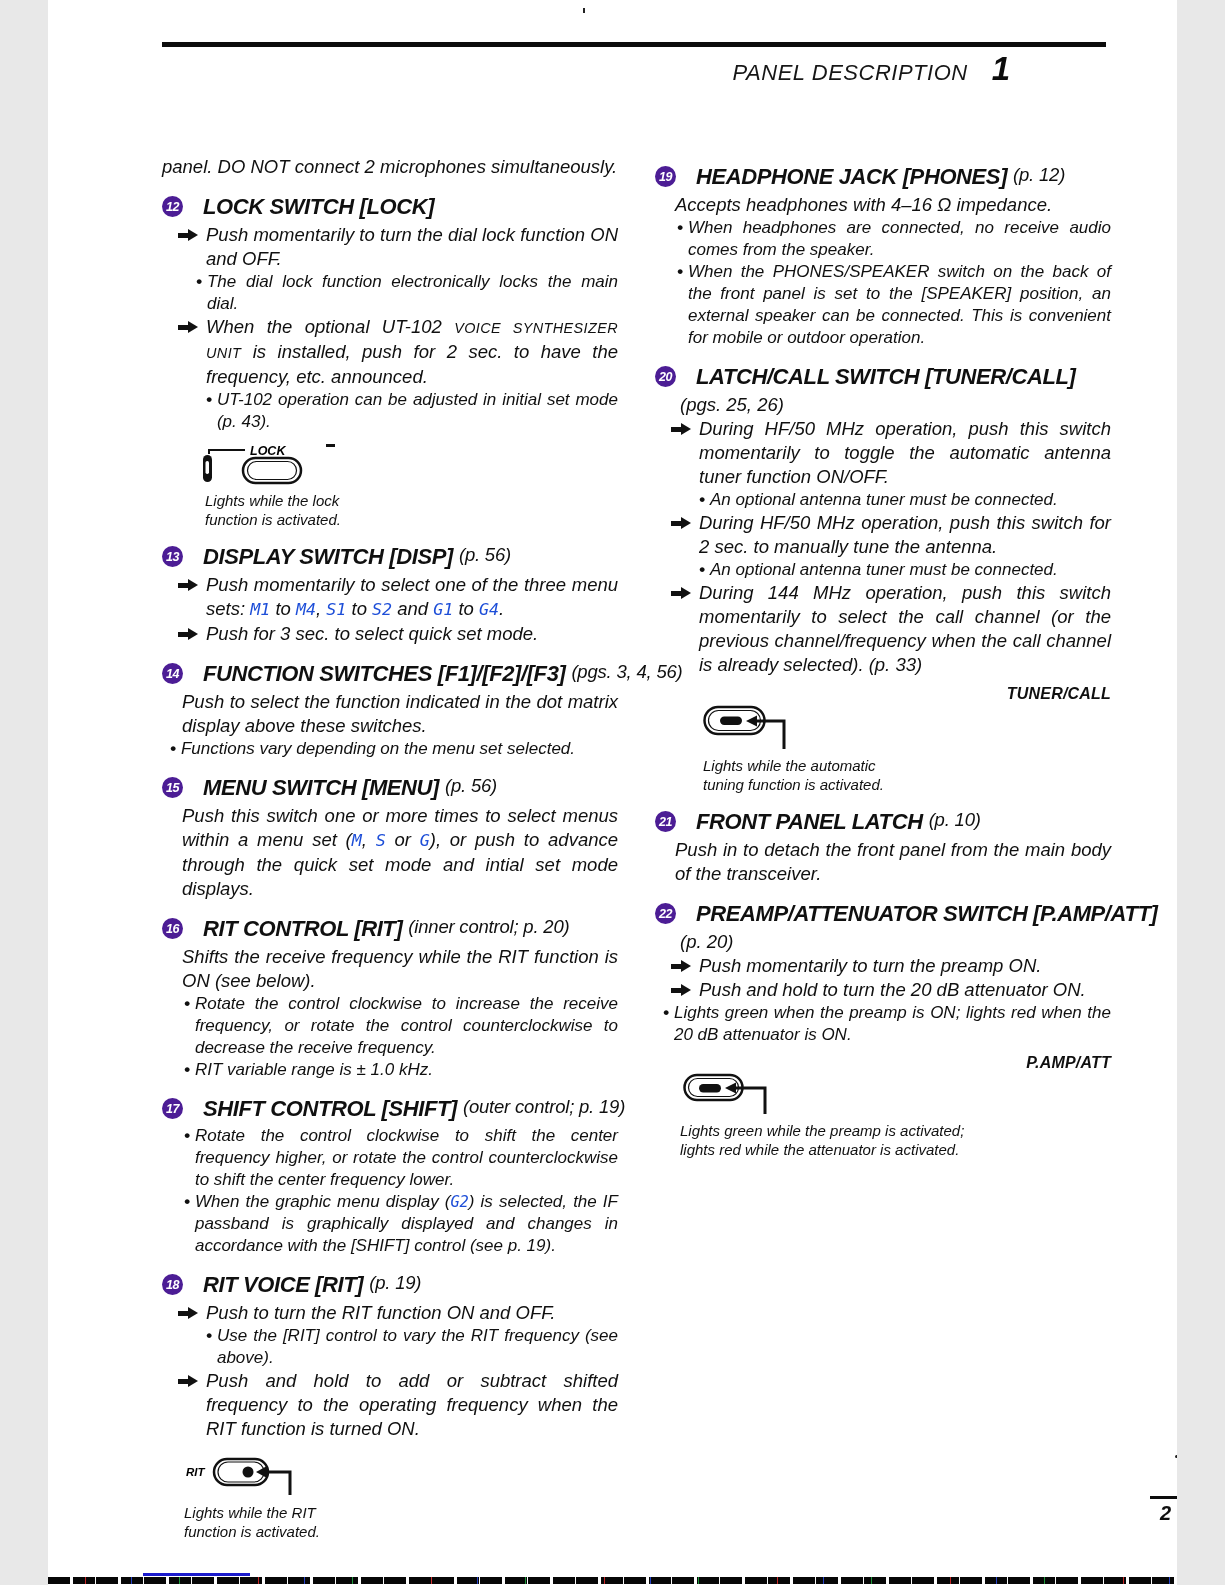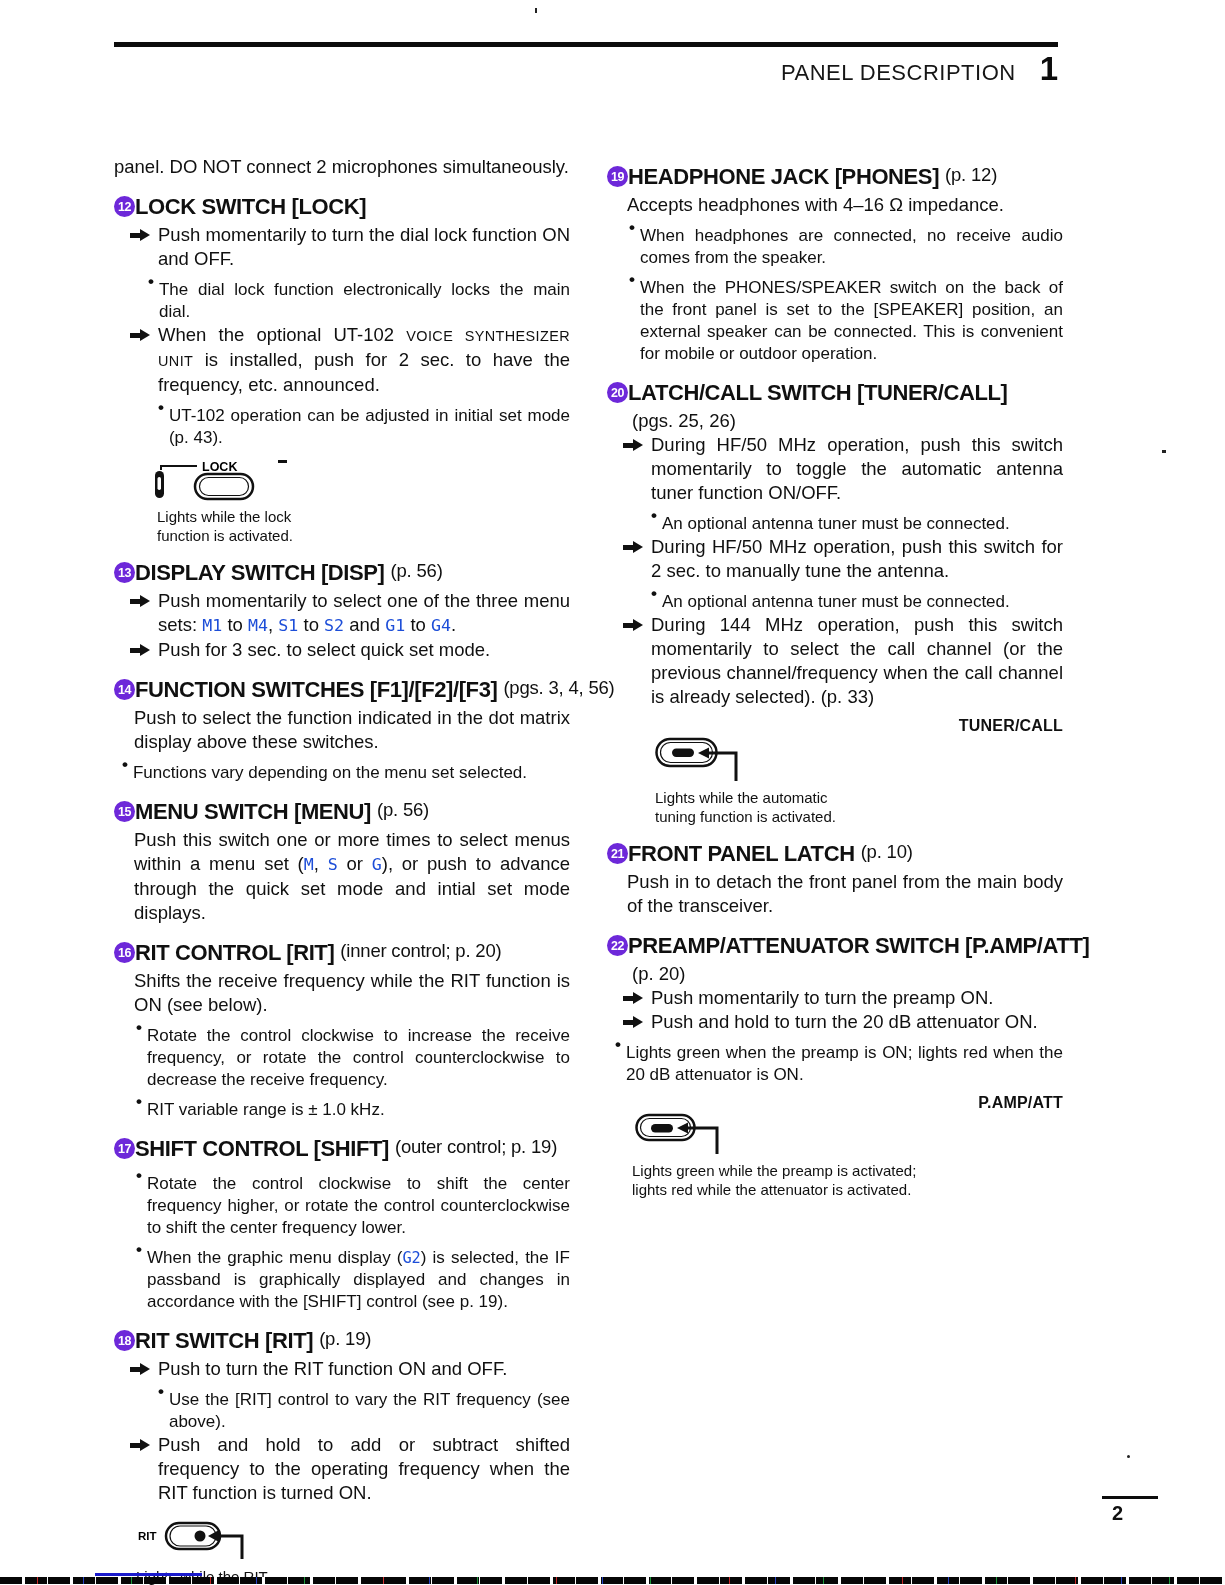--- a/index.html
+++ b/index.html
@@ -1,47 +1,47 @@
 <!DOCTYPE html>
 <html><head>
 <meta charset="utf-8">
 <style>
   html,body{margin:0;padding:0;background:#e8e8e8;}
-  .page{position:relative;width:1225px;height:1585px;background:#ffffff;overflow:hidden;
-        font-family:"Liberation Sans",sans-serif;color:#101010;margin:0 auto;}
+  .page{position:relative;width:1129px;height:1585px;background:#ffffff;overflow:hidden;
+        font-family:"Liberation Sans",sans-serif;color:#101010;margin:0 auto;font-style:italic;}
   
   .header-rule{position:absolute;left:114px;top:42px;width:944px;height:5px;background:#0c0c0c;}
   .page-header{position:absolute;top:50px;right:167px;display:flex;align-items:baseline;gap:24px;}
   .header-title{font-size:22px;letter-spacing:0.5px;color:#161616;}
   .header-num{font-size:33px;font-weight:bold;color:#0c0c0c;}
   
   .col{position:absolute;width:456px;}
   .col-left{left:114px;top:155px;}
   .col-right{left:607px;top:160px;}
   
   .p{font-size:18.5px;line-height:24px;text-align:justify;margin:0;}
   .intro{margin-bottom:0;}
   section{margin-top:15px;}
   .heading{display:flex;align-items:flex-start;white-space:nowrap;margin-bottom:3px;}
-  .badge{flex:0 0 auto;width:21px;height:21px;border-radius:50%;background:#6d28d9;color:#fff;
+  .badge{flex:0 0 auto;width:21px;height:21px;border-radius:50%;background:#4c1d95;color:#fff;
          font-weight:bold;font-size:12.5px;display:inline-flex;align-items:center;justify-content:center;
-         margin:2px 0 0 0;letter-spacing:-0.5px;}
+         margin:2px 20px 0 0;letter-spacing:-0.5px;}
   .h-title{font-weight:bold;font-size:22px;letter-spacing:-0.4px;}
   .h-suffix{font-weight:normal;font-size:18.5px;margin-left:6px;letter-spacing:-0.2px;}
   .h-sub{font-size:18.5px;margin-left:25px;line-height:24px;}
   .lead{margin-left:20px;}
   .ap{display:flex;margin-left:16px;}
   .at{flex:1;text-align:justify;font-size:18.5px;line-height:24px;}
   .arr{position:relative;flex:0 0 22px;height:13px;margin:6px 6px 0 0;}
   .arr::before{content:"";position:absolute;left:0;top:4px;width:10px;height:5px;background:#111;}
   .arr::after{content:"";position:absolute;left:10px;top:0;width:0;height:0;
               border-left:10px solid #111;border-top:6.5px solid transparent;border-bottom:6.5px solid transparent;}
   .bp{display:flex;font-size:17px;line-height:22px;}
   .bg{margin-right:5px;font-weight:bold;}
-  .bt{flex:1;text-align:justify;margin-top:8px;}
+  .bt{flex:1;text-align:justify;}
   .ind8{margin-left:8px;}
   .ind22{margin-left:22px;}
   .ind34{margin-left:34px;}
   .ind44{margin-left:44px;}
   .dm{font-family:"DejaVu Sans Mono",monospace;font-size:0.9em;color:#1d4ed8;}
   .sc{font-size:0.78em;letter-spacing:0.4px;}
   
   .figure{margin-top:8px;}
   .fig-label{display:block;font-size:16px;font-weight:bold;letter-spacing:0.2px;margin-bottom:1px;text-align:right;}
   .fig-caption{font-size:15px;line-height:19px;white-space:pre-line;margin-top:0;}
@@ -175,21 +175,21 @@
       </div>
       <div class="bp ind22">
         <span class="bg">•</span>
         <span class="bt"><span>When the graphic menu display (</span><span class="dm">G2</span><span>) is selected, the IF passband is graphically displayed and changes in accordance with the [SHIFT] control (see p. 19).</span></span>
       </div>
     </section>
 
     <section>
       <div class="heading">
         <span class="badge">18</span>
-        <span class="h-title">RIT SWITCH [RIT]</span>
+        <span class="h-title">RIT VOICE [RIT]</span>
         <span class="h-suffix">(p. 19)</span>
       </div>
       <div class="ap">
         <span class="arr"></span>
         <span class="at">Push to turn the RIT function ON and OFF.</span>
       </div>
       <div class="bp ind44">
         <span class="bg">•</span>
         <span class="bt">Use the [RIT] control to vary the RIT frequency (see above).</span>
       </div>

